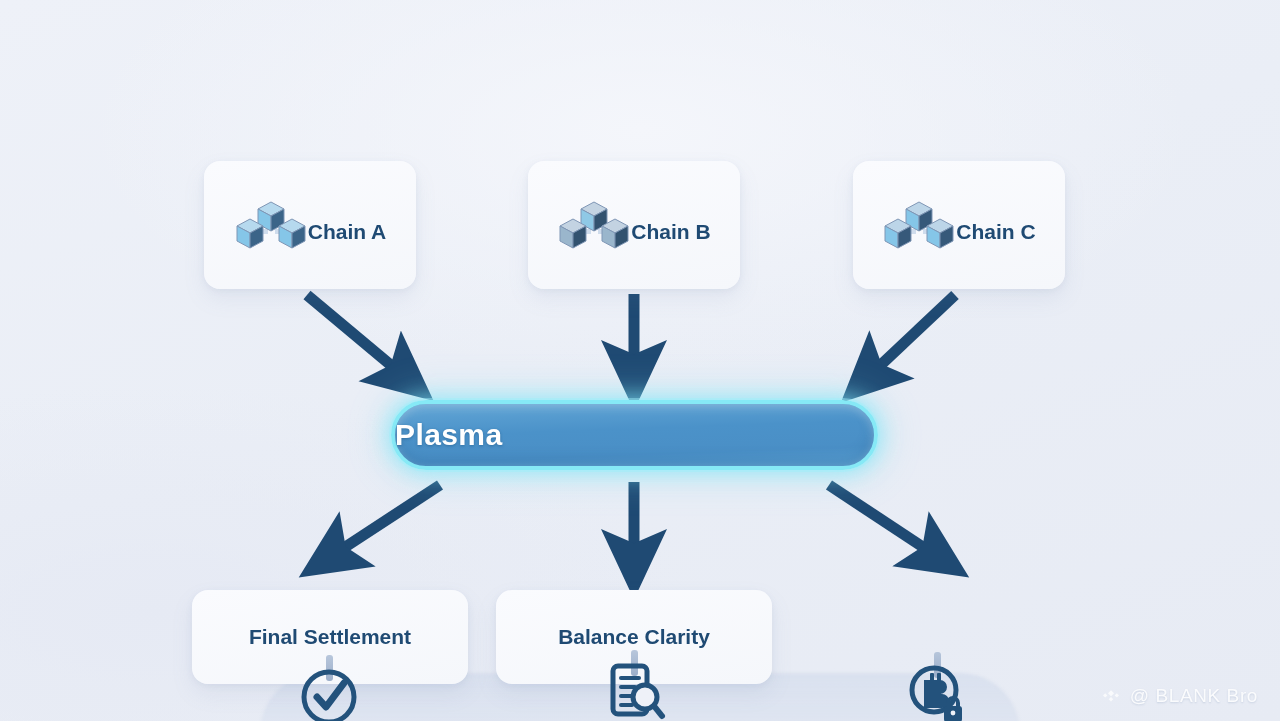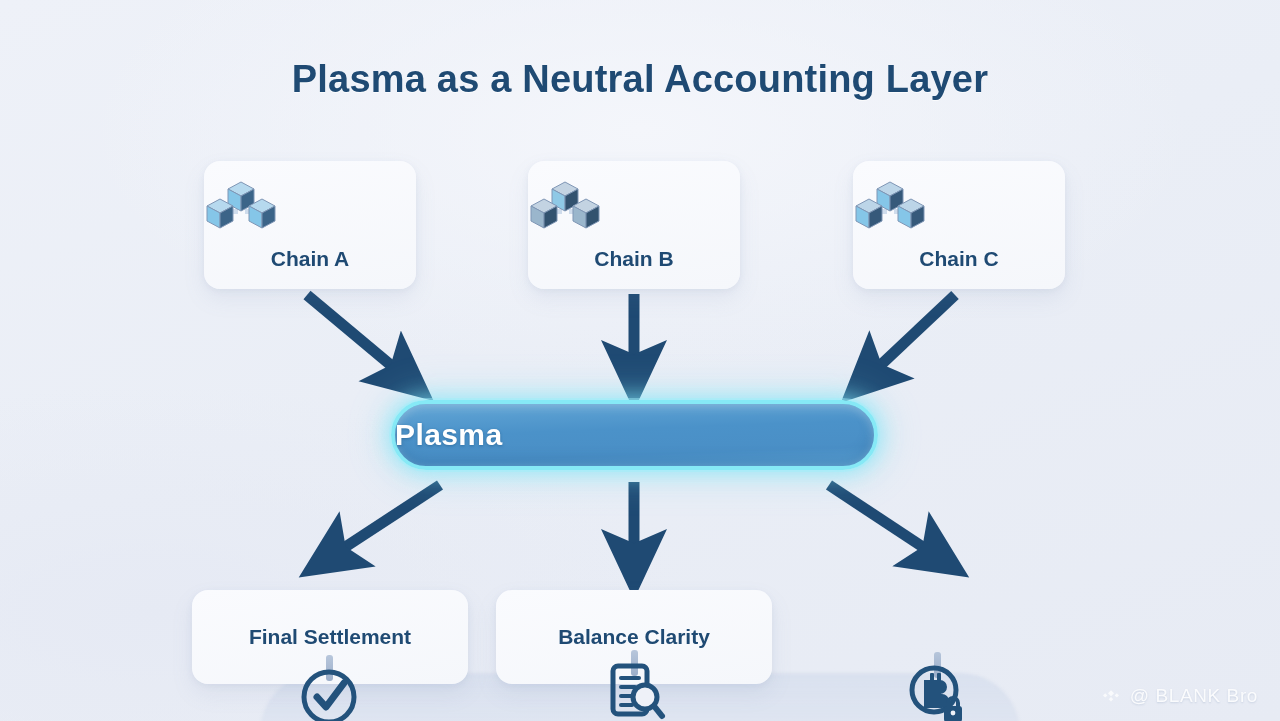--- a/index.html
+++ b/index.html
@@ -48,21 +48,22 @@
 
   
   .card {
     position: absolute;
     background: linear-gradient(170deg, #fafbfe 0%, #f5f7fb 100%);
     border-radius: 16px;
     box-shadow:
       0 2px 6px rgba(120,140,175,0.10),
       0 10px 22px rgba(120,140,175,0.10);
     display: flex;
-    flex-direction: column;
+    flex-direction: row;
+    align-items: center;
     justify-content: center;
   }
   .card-label {
     font-size: 21px;
     font-weight: 700;
     color: #1f4a73;
     text-align: center;
     line-height: 1.28;
   }
 
@@ -154,21 +155,20 @@
   }
   #watermark .wm-logo { width: 22px; height: 22px; display: block; }
 </style>
 </head>
 <body>
 
 <div id="stage">
 
   <div class="bottom-band"></div>
 
-  <div class="title">Plasma as a Neutral Accounting Layer</div>
 
   <svg id="arrows" viewBox="0 0 1280 721">
     <defs>
       <marker id="ah" markerWidth="7" markerHeight="7" refX="3.0" refY="3.0" orient="auto">
         <path d="M0,0 L6.4,3.0 L0,6.0 L1.3,3.0 Z" fill="#1f4a73"></path>
       </marker>
     </defs>
     <g stroke="#1f4a73" stroke-width="11" stroke-linecap="butt" fill="none" marker-end="url(#ah)">
 
       <path d="M307,295 L405,377"></path>

